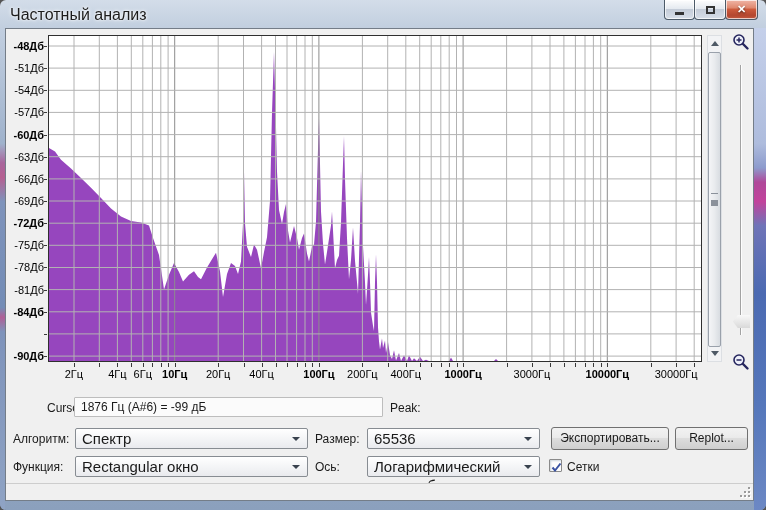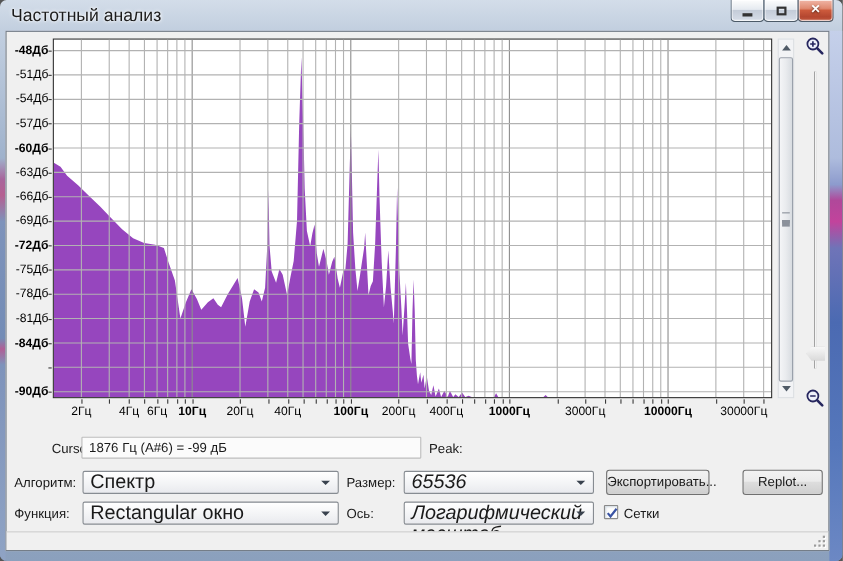--- a/index.html
+++ b/index.html
@@ -54,28 +54,28 @@
   .info-label { position:absolute; font-size:12px; color:#1a1a1a; top:372px; }
   .lbl-cursor { left:41px; } .lbl-peak { left:384px; }
   .info-box { position:absolute; top:368px; height:20px; background:#fbfbfb; border:1px solid #bdbdbd; border-radius:1px;
     font-size:12px; color:#1a1a1a; line-height:18px; padding-left:6px; white-space:nowrap; overflow:hidden; }
   .box-cursor { left:68px; width:309px; } .box-peak { left:421px; width:275px; }
   
   .ctl-label { position:absolute; font-size:12px; color:#1a1a1a; }
   .row1 { top:403px; } .row2 { top:431px; }
   .lab-alg,.lab-fun { left:7px; } .lab-size,.lab-axis { left:309px; }
   .combo { position:absolute; height:21px; background:linear-gradient(180deg,#ffffff,#f2f3f5 60%,#e9eaee);
-    border:1px solid #878c92; border-radius:2px; font-size:18px; color:#1a1a1a; line-height:19px; padding-left:6px; }
+    border:1px solid #878c92; border-radius:2px; font-size:15px; color:#1a1a1a; line-height:19px; padding-left:6px; }
   .combo .arrow { position:absolute; right:7px; top:8px; width:0; height:0;
     border-left:4px solid transparent; border-right:4px solid transparent; border-top:4px solid #39424e; }
-  .combo-alg,.combo-fun { left:69px; width:233px; } .combo-size,.combo-axis { left:361px; width:173px;font-style:italic; }
+  .combo-alg,.combo-fun { left:69px; width:233px; } .combo-size,.combo-axis { left:361px; width:173px; }
   .combo-alg,.combo-size { top:399px; } .combo-fun,.combo-axis { top:427px; }
   .btn { position:absolute; height:23px; border:1px solid #707070; border-radius:3px; font-size:12px; color:#1a1a1a;
     background:linear-gradient(180deg,#f2f2f2,#ebebeb 45%,#dddddd 50%,#cfcfcf); text-align:center; line-height:21px; }
-  .btn-export { left:545px; top:398px; width:94px; } .btn-replot { left:669px; top:398px; width:73px; }
+  .btn-export { left:545px; top:398px; width:118px; } .btn-replot { left:669px; top:398px; width:73px; }
   .btn-close { left:657px; top:426px; width:78px; border:1px solid #3c7fb1; box-shadow:0 0 3px 1px #5ec1ea;
     background:linear-gradient(180deg,#f2fafe,#e8f4fb 45%,#cfe9f7 50%,#c0e3f5); }
   .checkbox { position:absolute; left:543px; top:430px; width:13px; height:13px; background:#fdfdfd;
     border:1px solid #8a8a8a; border-radius:1px; box-shadow:inset 1px 1px 2px #cdd6dd; }
   .lab-grids { left:561px; top:431px; }
   
   .statusbar { position:absolute; left:0; right:0; bottom:0; height:17px; border-top:1px solid #cdcdcd; background:#f0f0f0; }
   .resize-grip { position:absolute; right:3px; bottom:3px; width:10px; height:10px; }
   .resize-grip i { position:absolute; width:2px; height:2px; background:#9b9b9b; box-shadow:1px 1px 0 #fff; }
   .g1 { right:0; bottom:8px; } .g2 { right:4px; bottom:4px; } .g3 { right:0; bottom:4px; }

